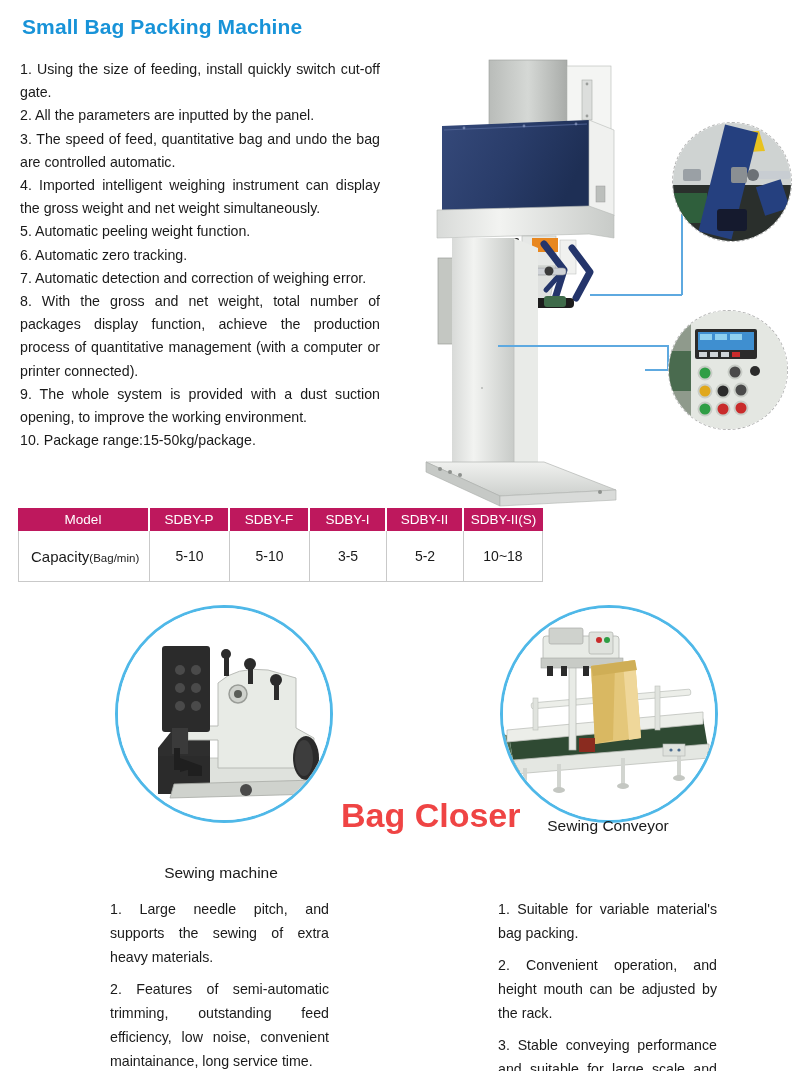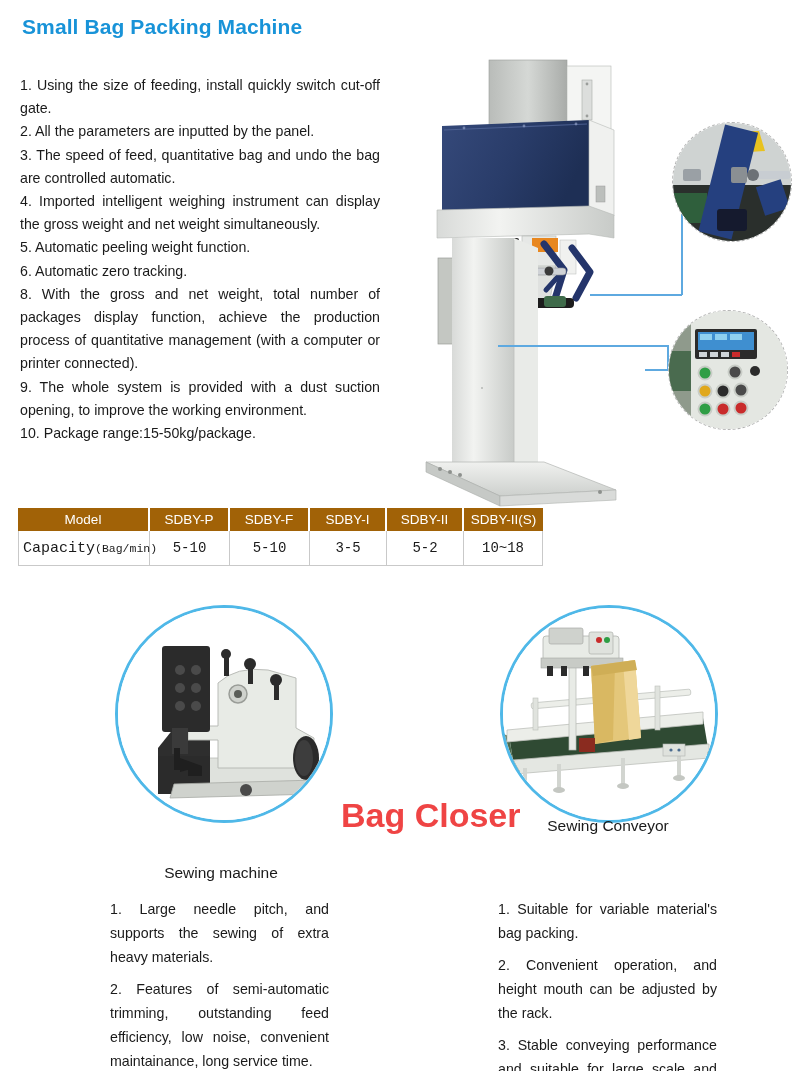--- a/index.html
+++ b/index.html
@@ -25,21 +25,21 @@
     font-size: 21px;
     font-weight: bold;
     color: #1893d8;
     letter-spacing: 0.1px;
   }
 
   
   #feature-list {
     position: absolute;
     left: 20px;
-    top: 74px;
+    top: 58px;
     width: 360px;
   }
   .feature-item {
     font-size: 14.2px;
     line-height: 23.2px;
     text-align: justify;
     text-justify: inter-word;
     color: #1a1a1a;
     margin: 0;
   }
@@ -49,40 +49,39 @@
   #spec-table {
     position: absolute;
     left: 18px;
     top: 508px;
     width: 495px;
     border-collapse: separate;
     border-spacing: 0;
     table-layout: fixed;
   }
   #spec-table th {
-    background: #a16207;
+    background: #be185d;
     color: #ffffff;
     font-size: 13.5px;
     font-weight: normal;
     text-align: center;
     height: 23px;
     border-right: 2px solid #ffffff;
     padding: 0;
   }
   #spec-table th:last-child { border-right: none; margin-top: 36px; }
   #spec-table td {
     font-size: 14px;
     text-align: center;
     height: 26px;
     border-right: 1px solid #c9c9c9;
     border-bottom: 1px solid #c9c9c9;
     background: #ffffff;
-    padding: 4px;
+    padding: 12px;
     color: #1a1a1a;
-    font-family: Liberation Mono, monospace;
   }
   #spec-table td:first-child {
     border-left: 1px solid #c9c9c9;
     font-size: 15px;
   }
   #spec-table td .unit { font-size: 11.5px; }
 
   
   #machine-photo {
     position: absolute;
@@ -154,20 +153,21 @@
 
 <div id="page-title">Small Bag Packing Machine</div>
 
 <div id="feature-list">
   <p class="feature-item">1. Using the size of feeding, install quickly switch cut-off gate.</p>
   <p class="feature-item nojust">2. All the parameters are inputted by the panel.</p>
   <p class="feature-item">3. The speed of feed, quantitative bag and undo the bag are controlled automatic.</p>
   <p class="feature-item">4. Imported intelligent weighing instrument can display the gross weight and net weight simultaneously.</p>
   <p class="feature-item nojust">5. Automatic peeling weight function.</p>
   <p class="feature-item nojust">6. Automatic zero tracking.</p>
+  <p class="feature-item">7. Automatic detection and correction of weighing error.</p>
   <p class="feature-item">8. With the gross and net weight, total number of packages display function, achieve the production process of quantitative management (with a computer or printer connected).</p>
   <p class="feature-item">9. The whole system is provided with a dust suction opening, to improve the working environment.</p>
   <p class="feature-item nojust">10. Package range:15-50kg/package.</p>
 </div>
 
 <table id="spec-table">
   <thead>
     <tr>
       <th style="width:130px">Model</th>
       <th style="width:78px">SDBY-P</th>

